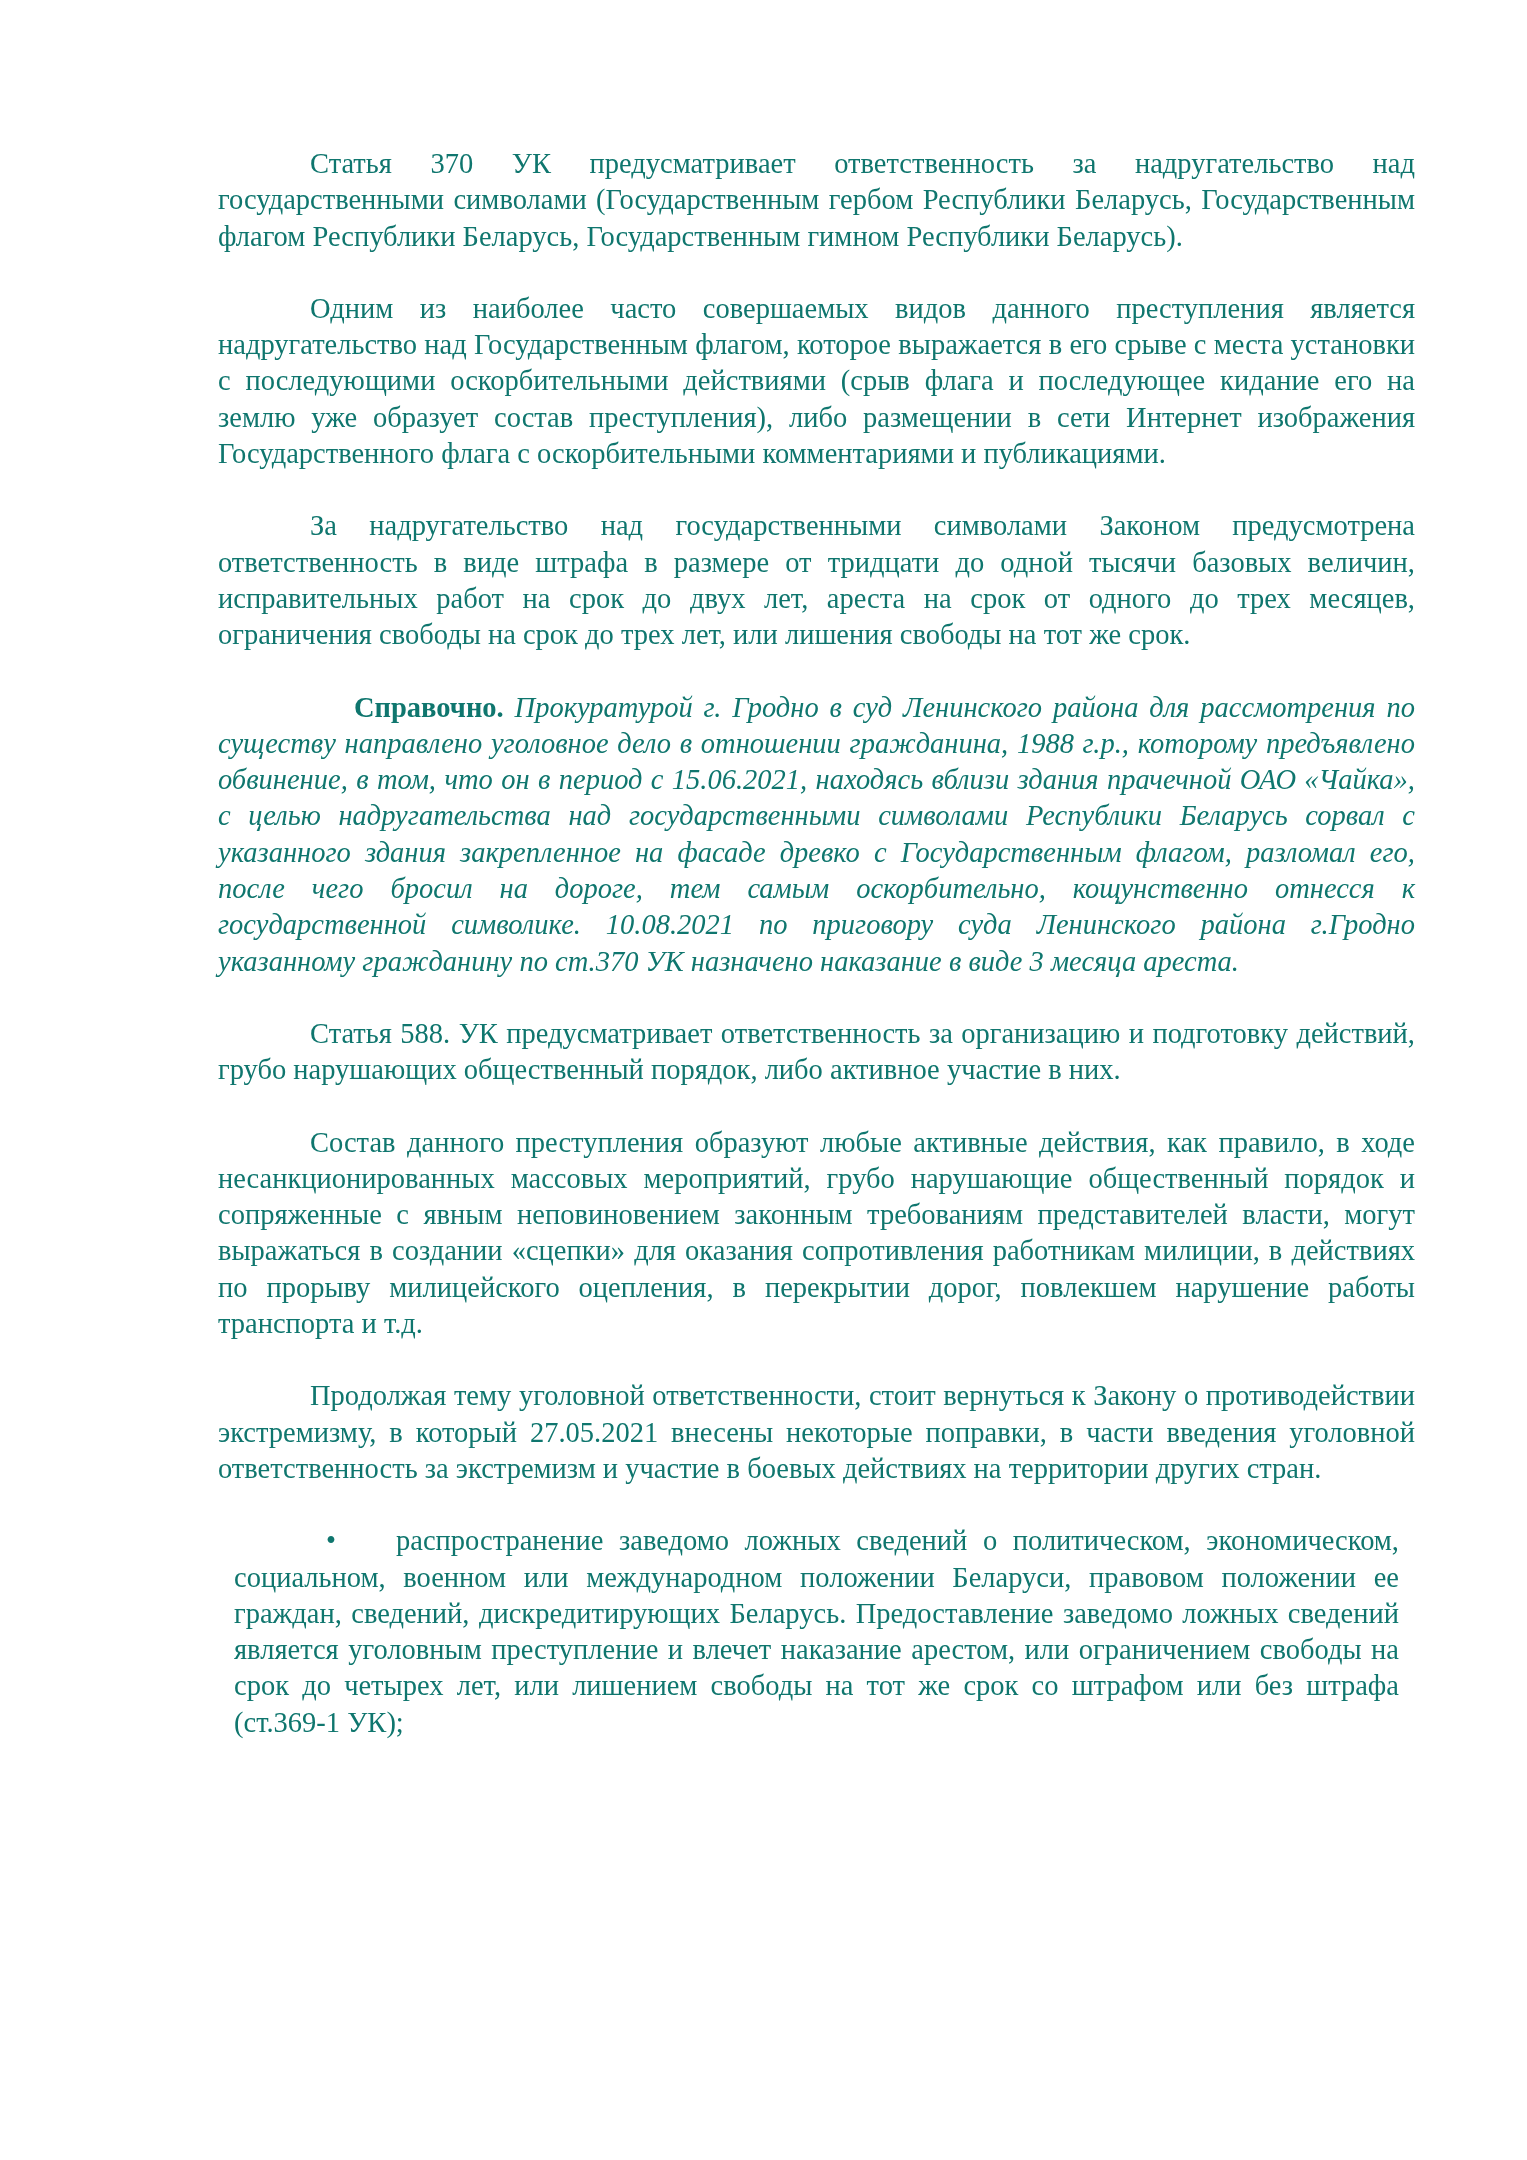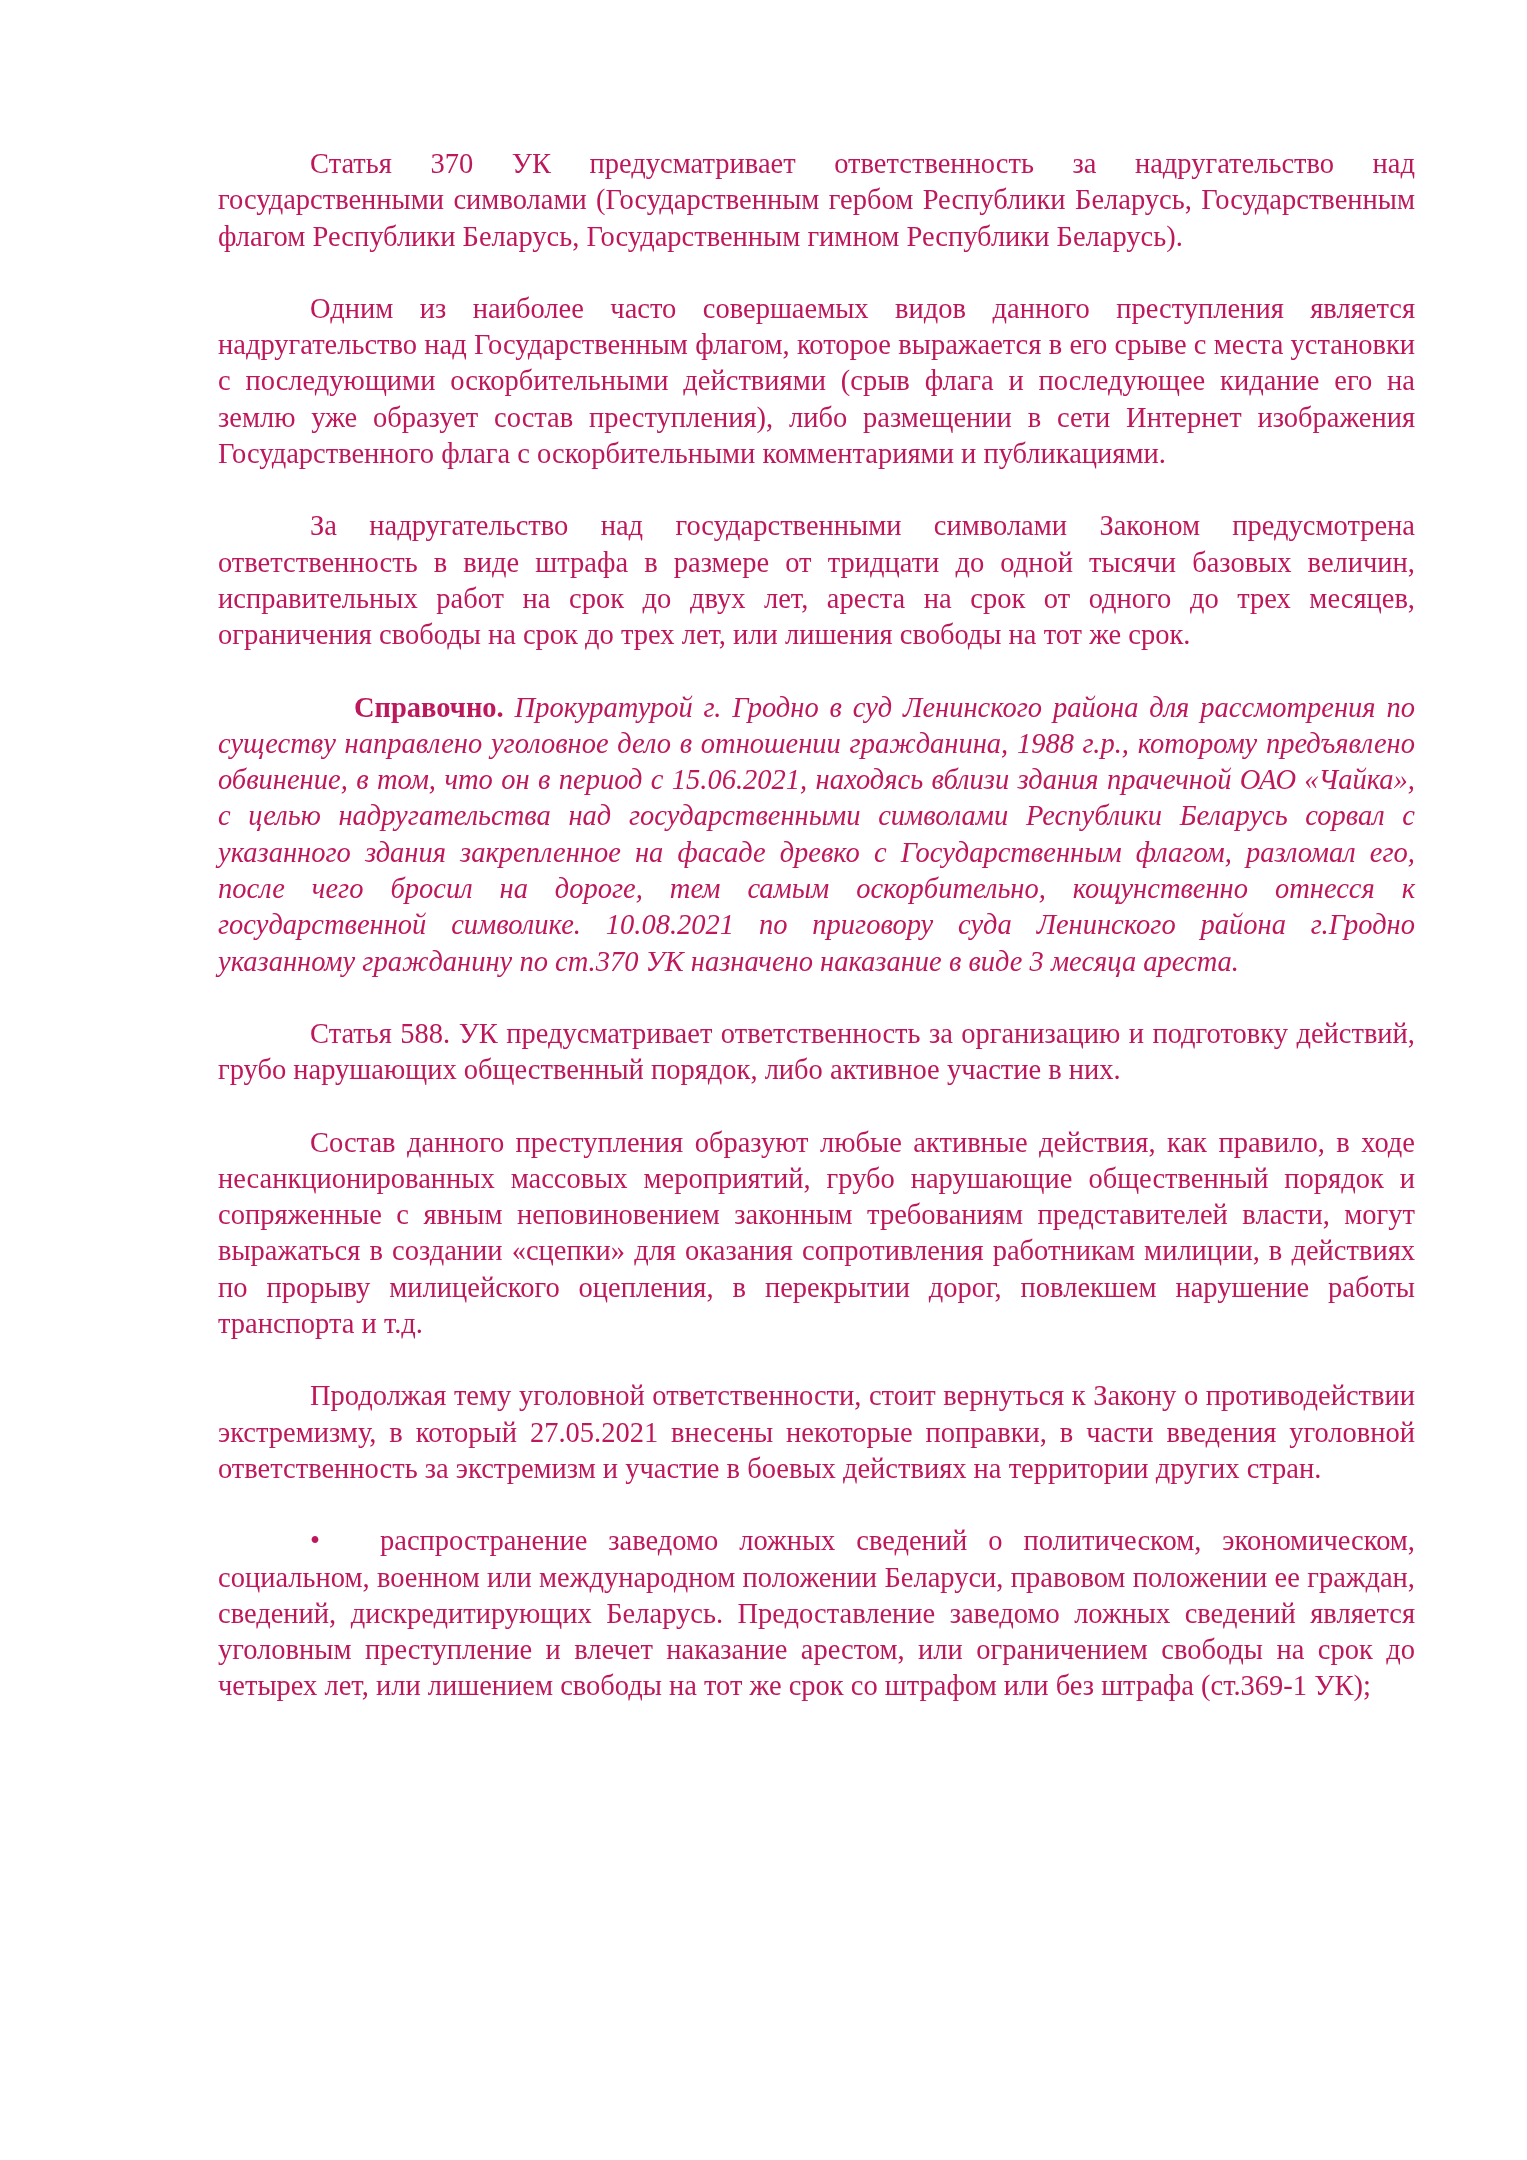--- a/index.html
+++ b/index.html
@@ -1,26 +1,26 @@
 <!DOCTYPE html>
 <html><head>
 <meta charset="utf-8">
 <style>
   html, body { margin: 0; padding: 0; background: #ffffff; }
   body { width: 1527px; height: 2160px; position: relative; overflow: hidden; }
   .page {
     position: absolute; left: 218px; top: 146px; width: 1197px;
     font-family: "Liberation Serif", "DejaVu Serif", serif;
-    font-size: 28.5px; line-height: 36.3px; color: #be185d;
+    font-size: 28.5px; line-height: 36.3px; color: #0f766e;
     text-align: justify;
   }
   .para { margin: 0 0 36px 0; text-indent: 92px; }
   .para.italic-block .body-italic { font-style: italic; }
   .lead-bold { font-weight: bold; font-style: normal; margin-left: 44px; }
-  .bullet-para { margin: 0; text-indent: 92px; }
+  .bullet-para { margin: 16px; text-indent: 92px; }
   .bullet { display: inline-block; width: 70px; text-indent: 0; }
 </style>
 </head>
 <body>
 
 <div class="page">
   <p class="para">Статья 370 УК предусматривает ответственность за надругательство над государственными символами (Государственным гербом Республики Беларусь, Государственным флагом Республики Беларусь, Государственным гимном Республики Беларусь).</p>
   <p class="para">Одним из наиболее часто совершаемых видов данного преступления является надругательство над Государственным флагом, которое выражается в его срыве с места установки с последующими оскорбительными действиями (срыв флага и последующее кидание его на землю уже образует состав преступления), либо размещении в сети Интернет изображения Государственного флага с оскорбительными комментариями и публикациями.</p>
   <p class="para">За надругательство над государственными символами Законом предусмотрена ответственность в виде штрафа в размере от тридцати до одной тысячи базовых величин, исправительных работ на срок до двух лет, ареста на срок от одного до трех месяцев, ограничения свободы на срок до трех лет, или лишения свободы на тот же срок.</p>
   <p class="para italic-block"><span class="lead-bold">Справочно.</span><span class="body-italic"> Прокуратурой г. Гродно в суд Ленинского района для рассмотрения по существу направлено уголовное дело в отношении гражданина, 1988 г.р., которому предъявлено обвинение, в том, что он в период с 15.06.2021, находясь вблизи здания прачечной ОАО «Чайка», с целью надругательства над государственными символами Республики Беларусь  сорвал с указанного здания закрепленное на фасаде древко с Государственным флагом, разломал его, после чего бросил на дороге, тем самым оскорбительно, кощунственно отнесся к государственной символике. 10.08.2021 по приговору суда Ленинского района г.Гродно указанному гражданину по ст.370 УК назначено наказание в виде 3 месяца ареста.</span></p>

